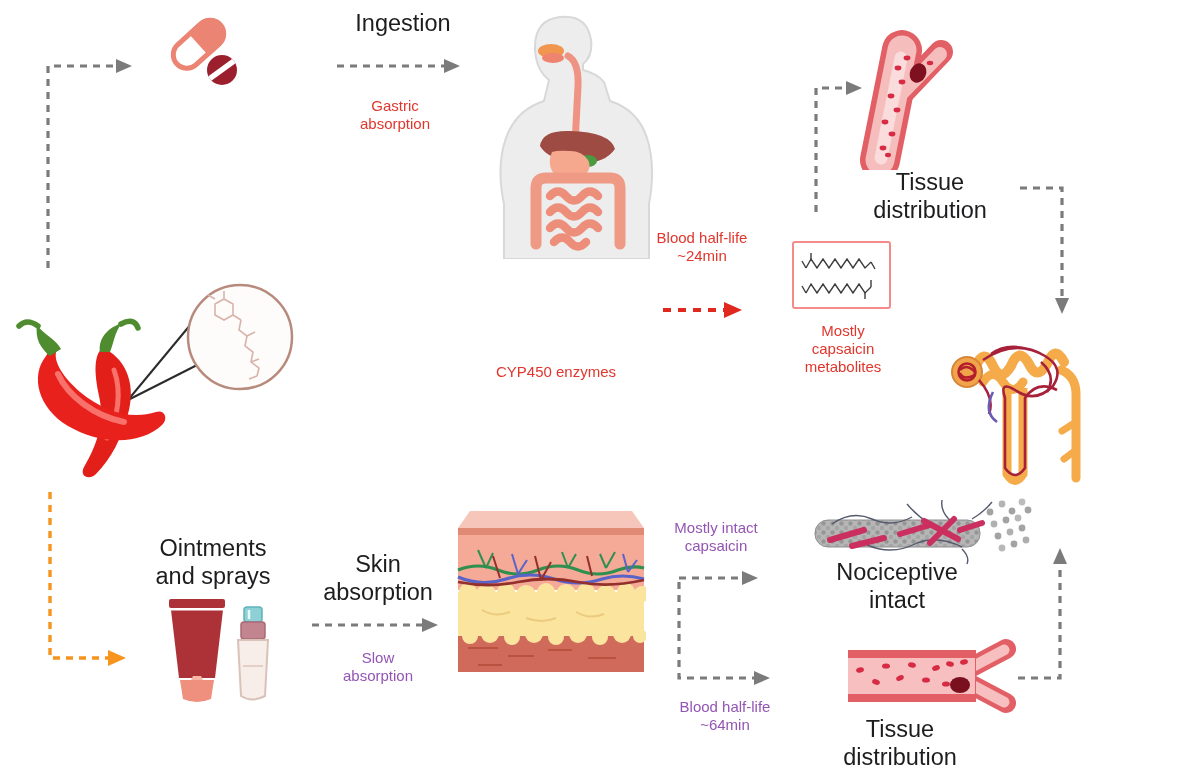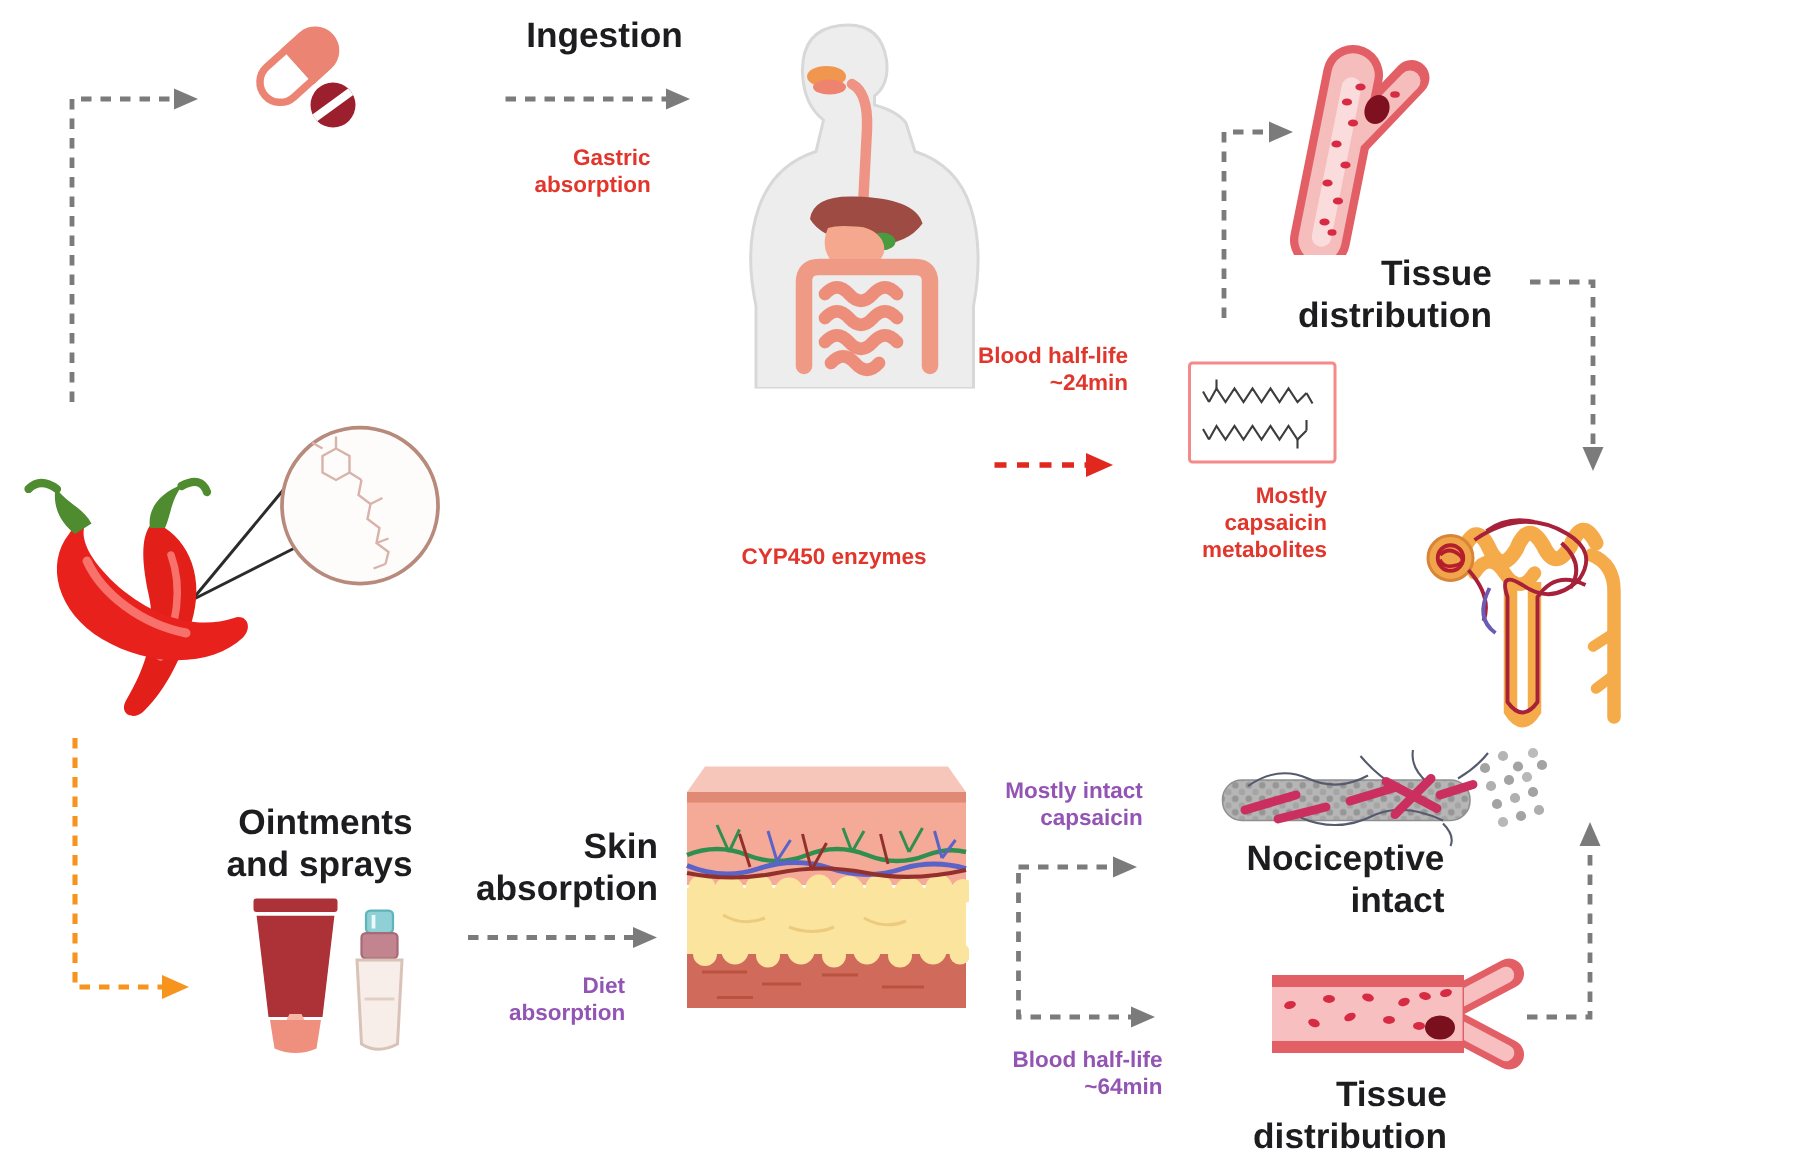--- a/index.html
+++ b/index.html
@@ -1,21 +1,21 @@
 <!DOCTYPE html>
 <html style="--text-black: #1d1d1f; --text-red: #e0362c; --text-purple: #9355b4; --arrow-gray: #7b7b7b; --arrow-orange: #f7941d; --arrow-red: #e0281e; --pointer-dark: #2b2b2b; --box-border-pink: #f48a8a; --pepper-red: #e8211d; --capsule-salmon: #ec8473; --vessel-pink: #f6bdbd; --nephron-orange: #f5ab4a;"><head>
 <meta charset="utf-8">
 <style>
   *{margin:0;padding:0;box-sizing:border-box}
   html,body{width:1200px;height:783px;background:#ffffff}
   body{font-family:"Liberation Sans",sans-serif;position:relative;overflow:hidden}
   #canvas{position:absolute;left:0;top:0;width:1200px;height:783px}
   #connectors{position:absolute;left:0;top:0;pointer-events:none}
-  .label{position:absolute;transform:translateX(-50%);text-align:right;white-space:pre-line;
-         font-weight:700;color:var(--text-black,#1d1d1f);line-height:1.18;}
+  .label{position:absolute;transform:translateX(-50%);text-align:center;white-space:pre-line;
+         font-weight:400;color:var(--text-black,#1d1d1f);line-height:1.18;}
   .big{font-size:23.5px}
   .small{font-size:15px;line-height:1.2}
   .red{color:var(--text-red,#e0362c)}
   .purple{color:var(--text-purple,#9355b4)}
   .icon{position:absolute}
   #metabolite-box{position:absolute;left:792px;top:241px;width:99px;height:68px;
                   border:2px solid var(--box-border-pink,#f48a8a);border-radius:3px;background:#fff}
 </style>
 </head>
 <body>
@@ -199,21 +199,21 @@
       <line x1="91" y1="14" x2="91" y2="23" stroke="#e8fafa" stroke-width="2.5"></line>
       <rect x="83" y="26" width="24" height="17" rx="3" fill="#c2848f" stroke="#a96a77" stroke-width="1.5"></rect>
       <path d="M80 44 L110 44 L107 100 Q94 107 83 100 Z" fill="#f8eee9" stroke="#d9c2b8" stroke-width="2"></path>
       <line x1="85" y1="70" x2="105" y2="70" stroke="#e3cfc5" stroke-width="2"></line>
     </g>
   </svg>
 
   <div class="label big" style="left:378px;top:551px">Skin
 absorption</div>
 
-  <div class="label small purple" style="left:378px;top:649px">Diet
+  <div class="label small purple" style="left:378px;top:649px">Slow
 absorption</div>
 
   <svg class="icon" style="left:456px;top:508px" width="190" height="166" viewBox="0 0 190 166">
     <polygon points="14,3 176,3 188,20 2,20" fill="#f7c6ba"></polygon>
     <rect x="2" y="20" width="186" height="62" fill="#f5a997"></rect>
     <rect x="2" y="20" width="186" height="7" fill="#e08a76"></rect>
     <rect x="2" y="126" width="186" height="38" fill="#d06a5a"></rect>
     <path d="M12 140 h30 M52 148 h26 M92 142 h24 M132 150 h28 M22 157 h24" stroke="#b9523f" stroke-width="2" fill="none"></path>
     <rect x="2" y="84" width="186" height="44" fill="#fae49e"></rect>
     <g fill="#fae49e">

